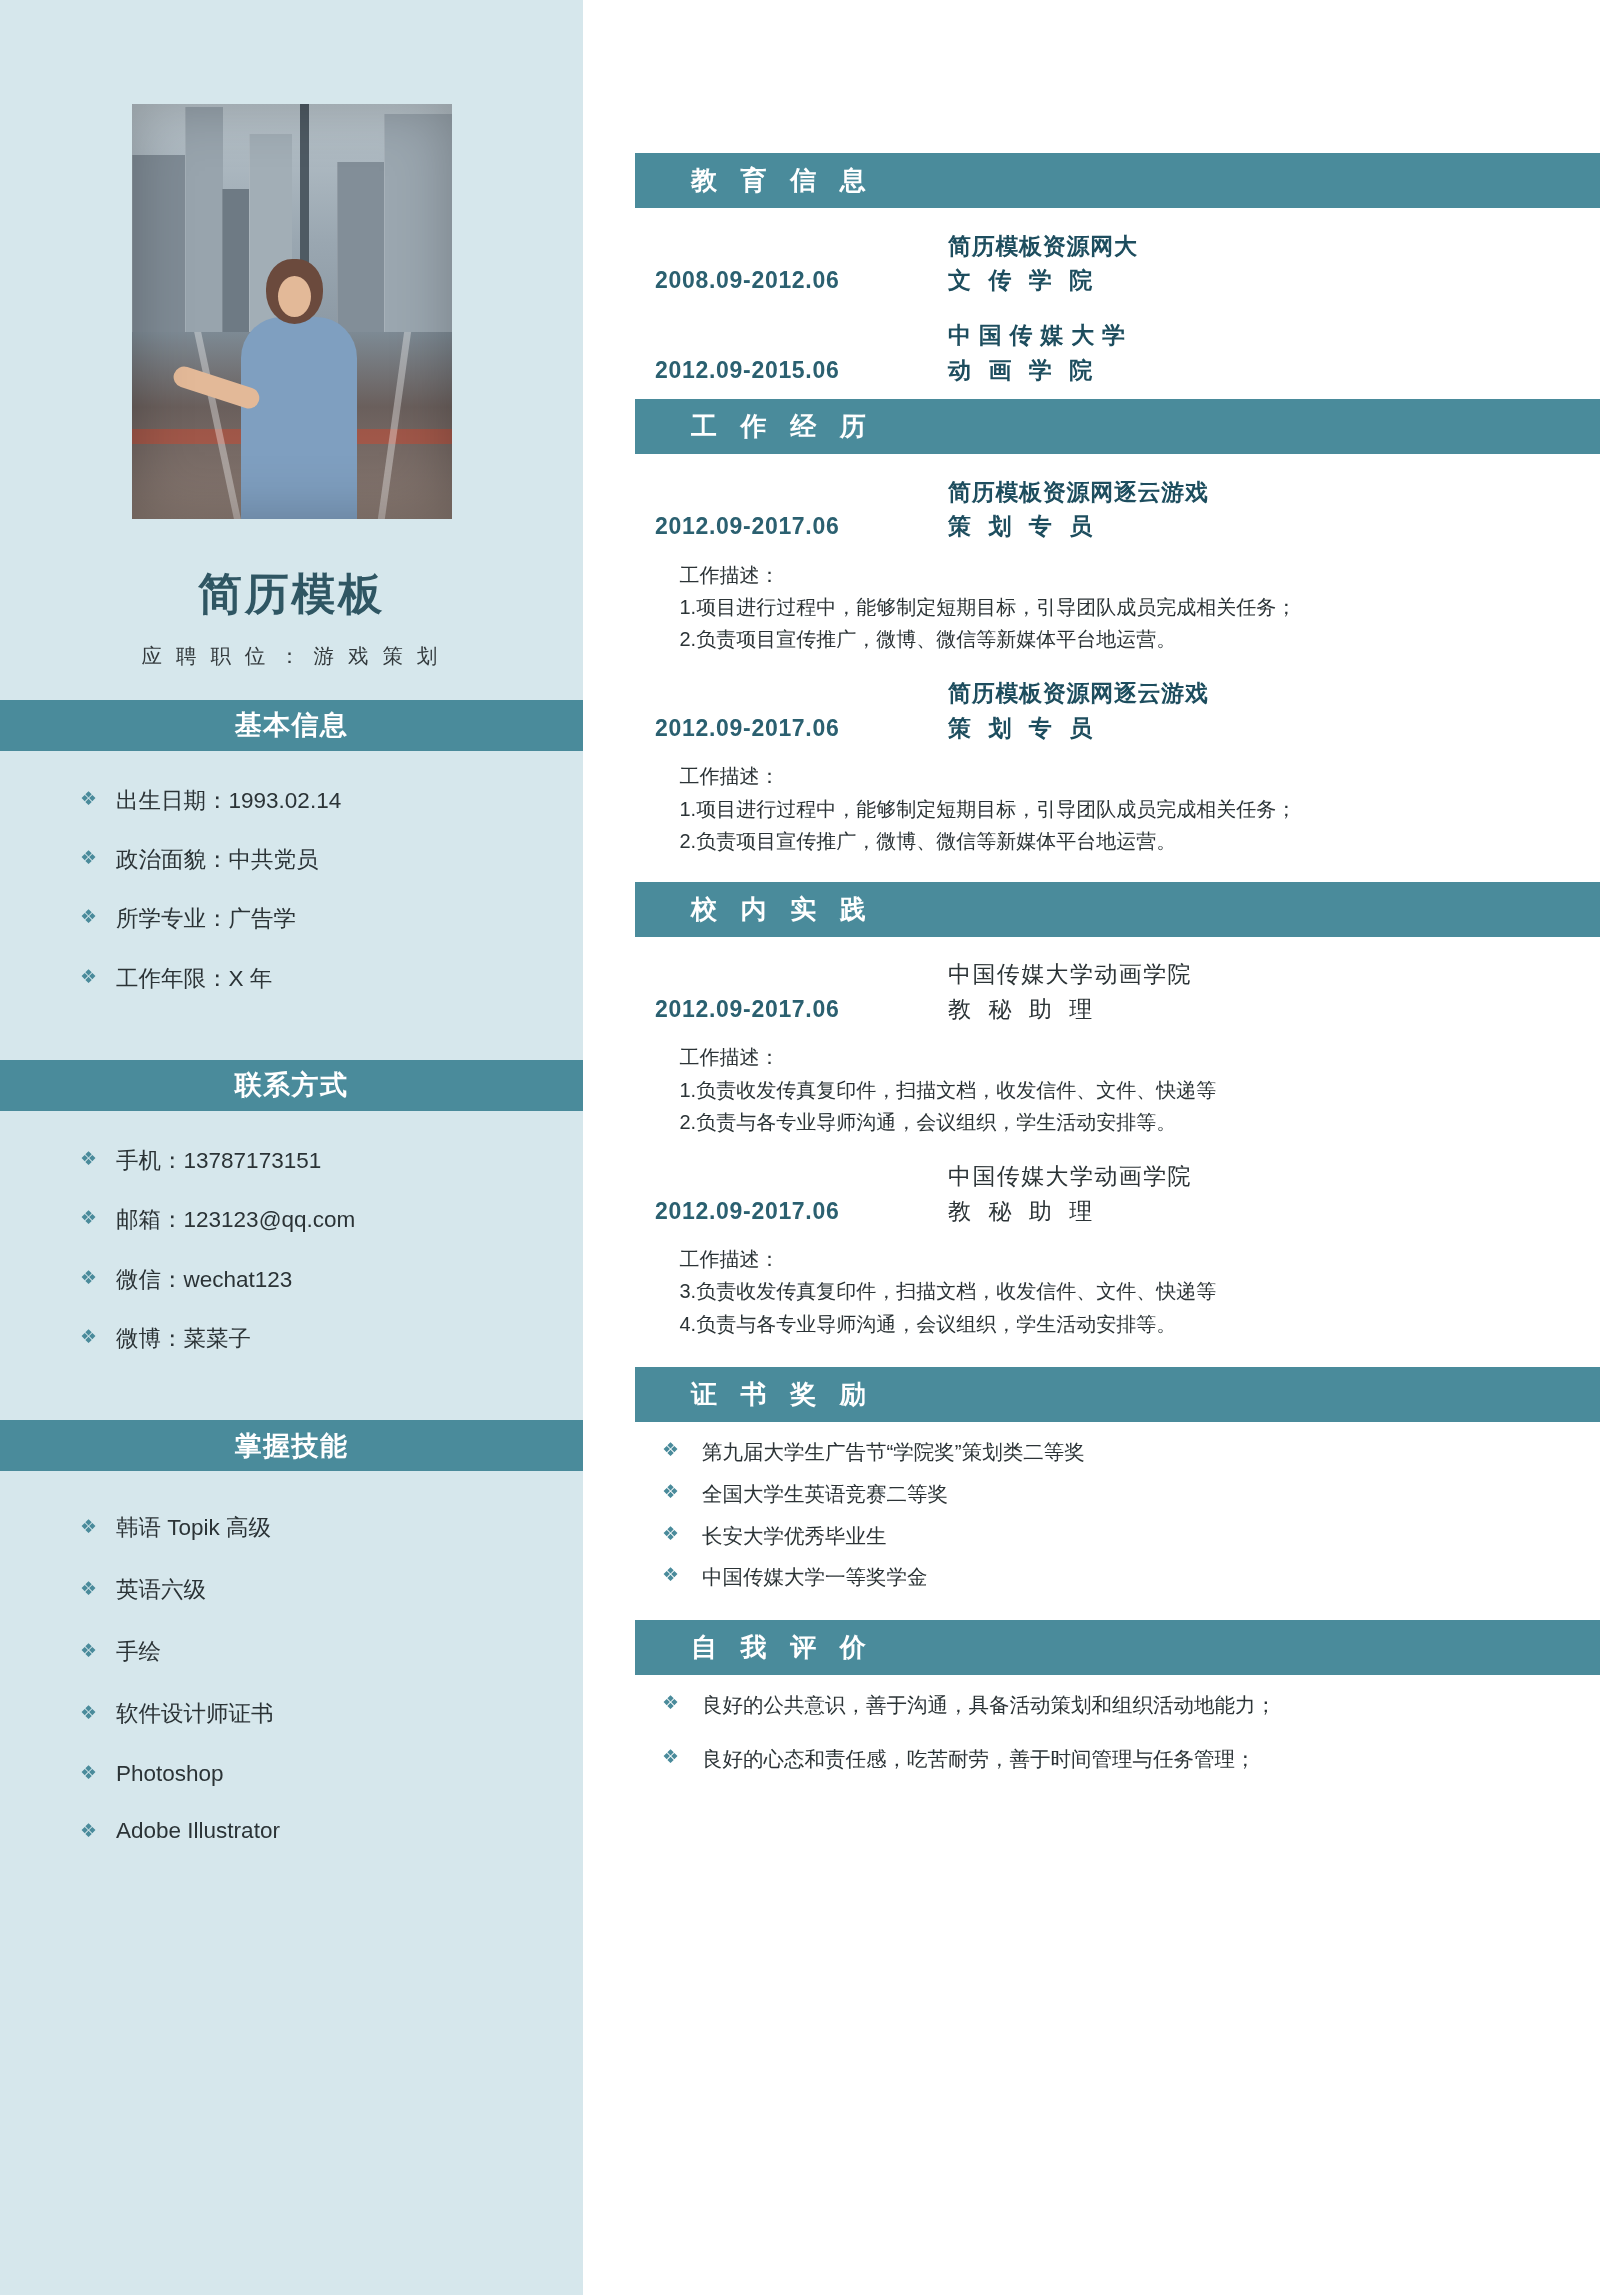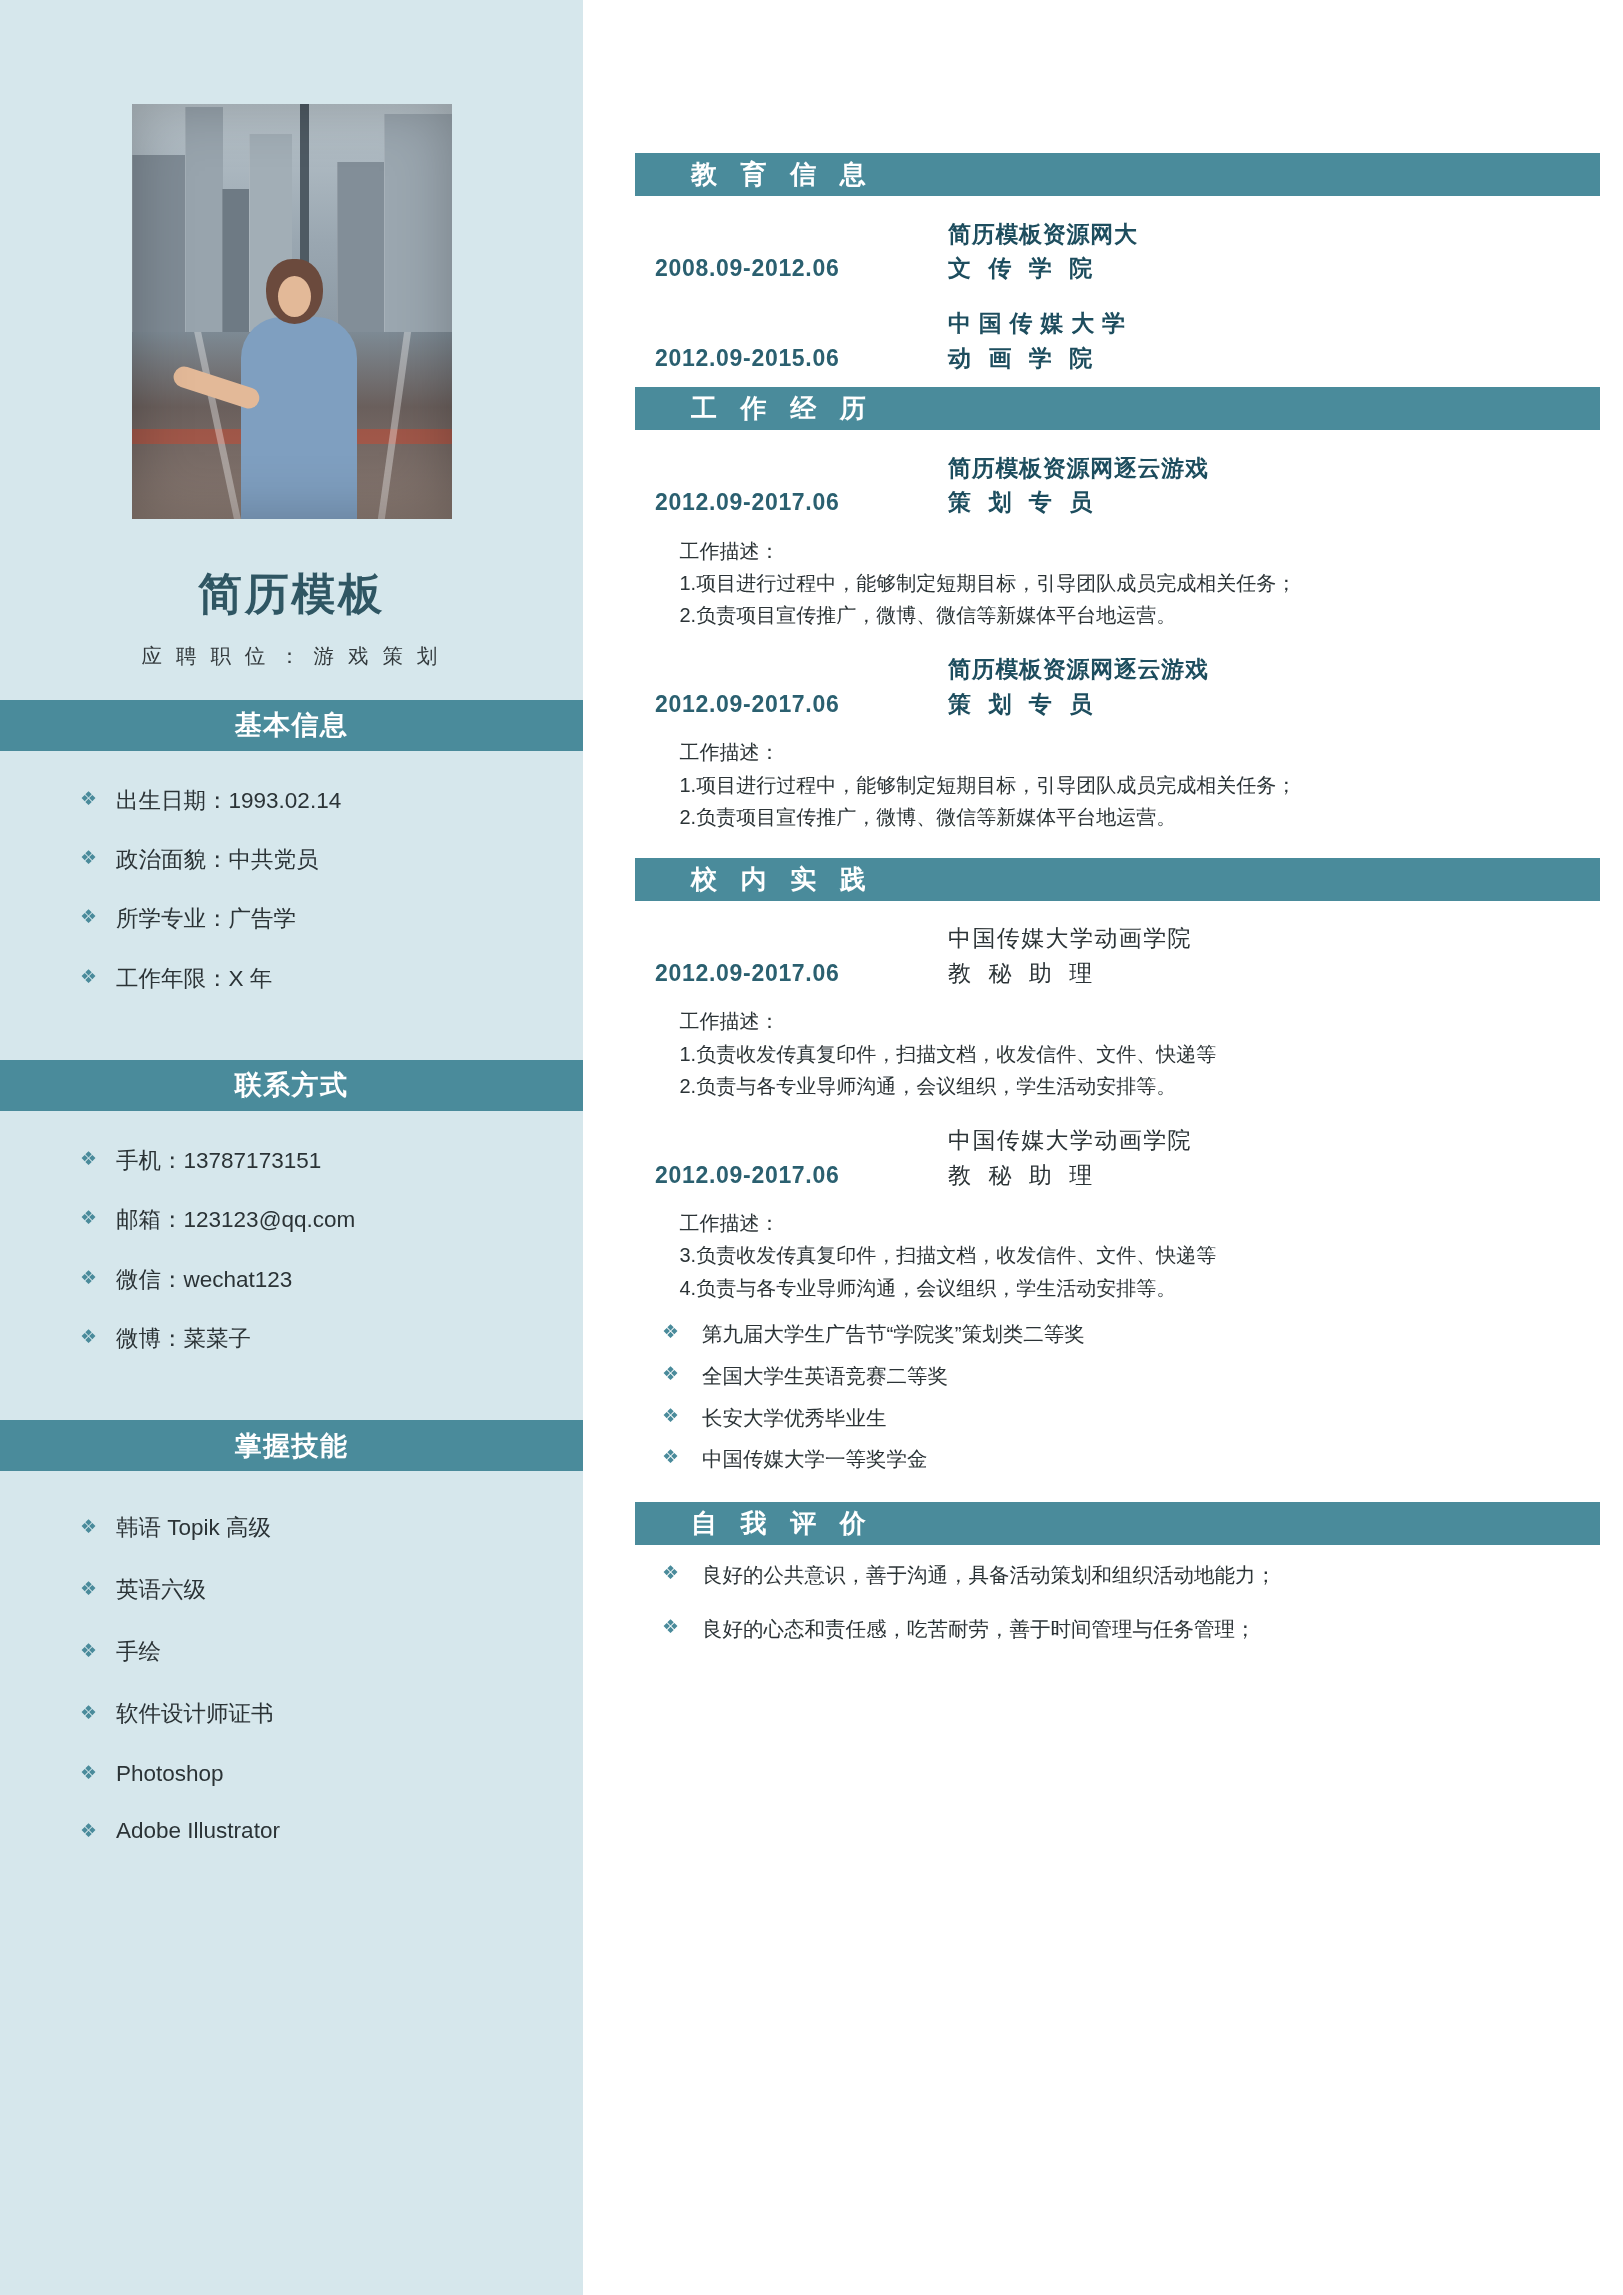--- a/index.html
+++ b/index.html
@@ -162,21 +162,21 @@
   }
 
   
   .right {
     flex: 1;
     padding: 0;
     position: relative;
   }
   .rsec-bar {
     background: #4a8b9b;
-    height: 43px;
+    height: 55px;
     margin: 0 23px 0 52px;
     display: flex;
     align-items: center;
     padding-left: 56px;
     color: #ffffff;
     font-size: 26px;
     font-weight: bold;
     letter-spacing: 8.2px;
   }
   .first-bar { margin-top: 153px; }
@@ -410,20 +410,21 @@
           <span class="l2">教 秘 助 理</span>
         </div>
       </div>
       <div class="desc">
         <span class="dl">工作描述：</span>
         <span class="dl">3.负责收发传真复印件，扫描文档，收发信件、文件、快递等</span>
         <span class="dl">4.负责与各专业导师沟通，会议组织，学生活动安排等。</span>
       </div>
     </div>
 
+    <div class="rsec-bar" style="margin-top:27px;">证 书 奖 励</div>
     <div class="bullet-list">
       <div class="row">
         <span class="bullet">❖</span>
         <span class="txt">第九届大学生广告节“学院奖”策划类二等奖</span>
       </div>
       <div class="row">
         <span class="bullet">❖</span>
         <span class="txt">全国大学生英语竞赛二等奖</span>
       </div>
       <div class="row">

